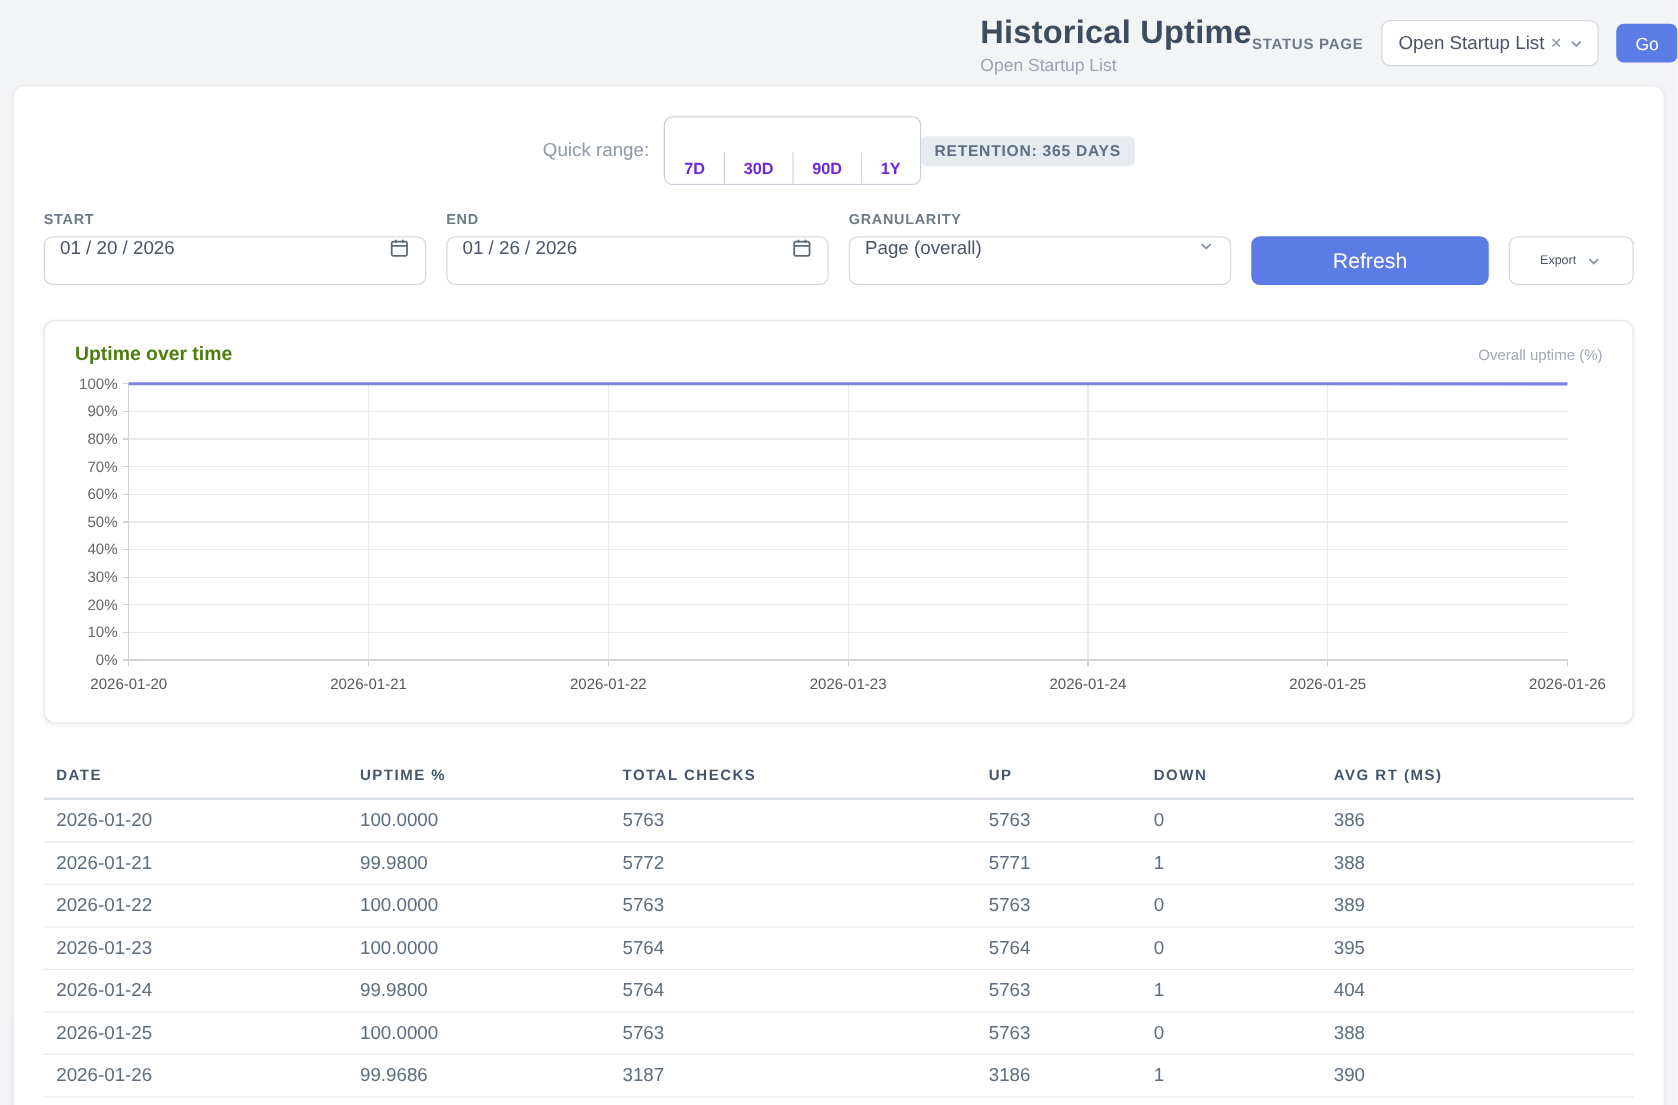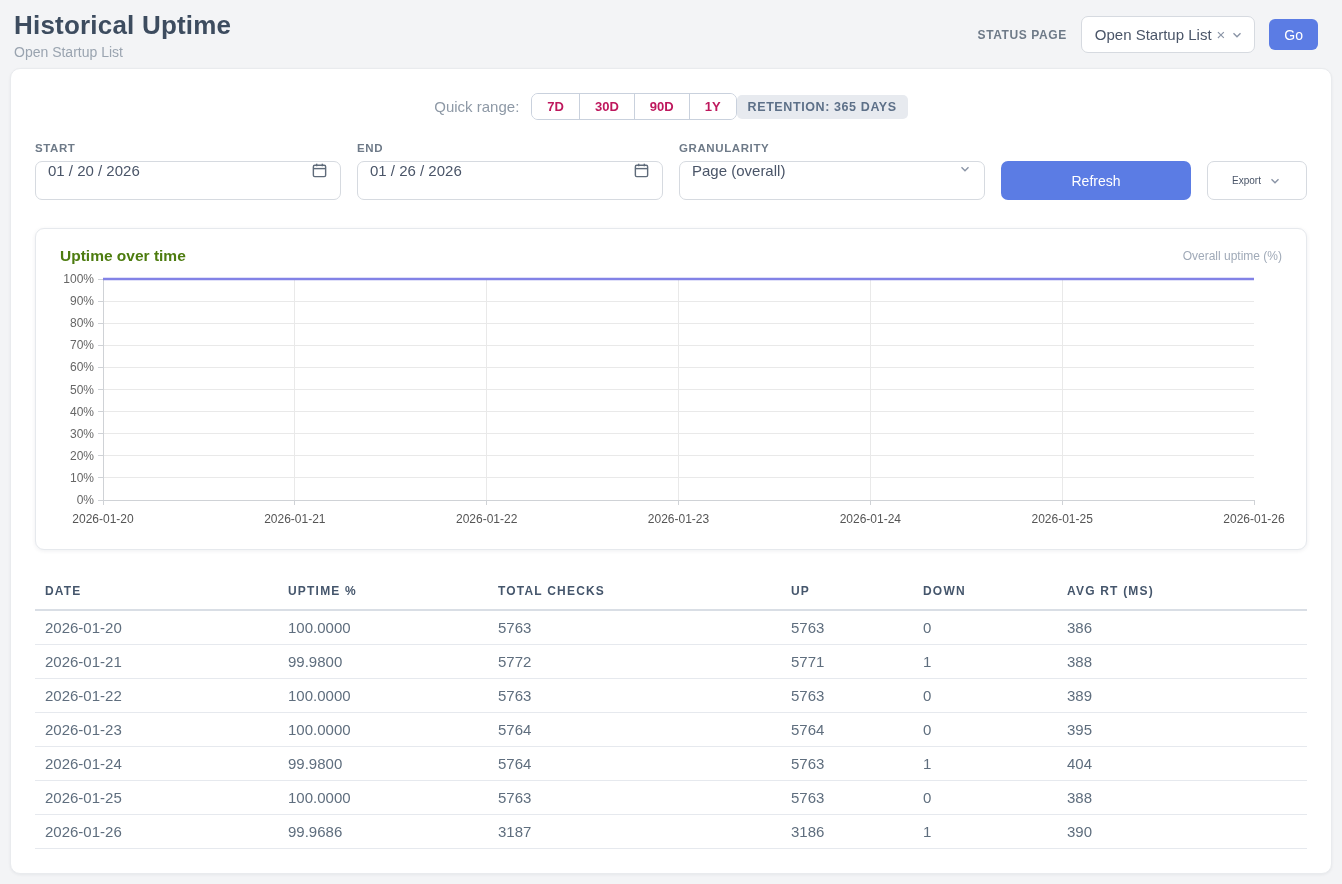--- a/index.html
+++ b/index.html
@@ -1,49 +1,49 @@
 <!DOCTYPE html>
 <html><head>
 <meta charset="utf-8">
 <style>
   * { margin:0; padding:0; box-sizing:border-box; }
   html,body { background:#f3f4f6; font-family:"Liberation Sans", sans-serif; }
   body { width:1342px; min-height:884px; color:#3d4c5f; }
 
   
-  .topbar { display:flex; justify-content:space-between; align-items:flex-start; padding:10px 24px 8px 14px; }
+  .topbar { display:flex; justify-content:flex-end; align-items:flex-start; padding:10px 0 8px 14px; }
   .page-title { font-size:26px; font-weight:700; color:#3d4c5f; letter-spacing:.2px; }
   .page-subtitle { font-size:14px; color:#9aa4b0; margin-top:3px; }
   .topbar-right { display:flex; align-items:center; gap:14px; margin-top:6px; }
   .statuspage-label { font-size:12px; font-weight:700; color:#6e7a88; letter-spacing:.6px; }
   .select-box { display:flex; align-items:center; background:#fff; border:1px solid #d6dae0; border-radius:7px; height:37px; padding:0 10px 0 13px; gap:4px; cursor:pointer; }
   .select-box .sel-text { font-size:15px; color:#4a5568; }
   .icon-x { font-size:15px; color:#8a94a6; line-height:1; padding:0 1px; cursor:pointer; }
   .chev { width:14px; height:14px; stroke:#8a94a6; fill:none; stroke-width:1.6; }
   .go-btn { background:#5b7ce4; color:#fff; font-size:14px; border:none; border-radius:6px; height:31px; padding:0 15px; cursor:pointer; }
 
   
   .main-card { background:#fff; border:1px solid #e9ebee; border-radius:10px; margin:0 10px; padding:24px; box-shadow:0 1px 3px rgba(20,30,50,.06); }
 
   .row-top { display:flex; justify-content:center; align-items:center; }
   .quick-wrap { display:flex; align-items:center; gap:12px; }
   .quick-label { font-size:15px; color:#8e99a6; }
   .seg-group { display:flex; border:1px solid #c9d1dd; border-radius:7px; overflow:hidden; background:#fff; }
-  .seg-btn { font-size:13px; font-weight:600; color:#be185d; background:#fff; border:none; border-right:1px solid #c9d1dd; padding:5px 15px; cursor:pointer; }
+  .seg-btn { font-size:13px; font-weight:600; color:#6d28d9; background:#fff; border:none; border-right:1px solid #c9d1dd; padding:5px 15px; cursor:pointer;margin-top:28px; }
   .seg-btn:last-child { border-right:none; }
   .badge { background:#e7eaef; color:#5d7088; font-size:12.5px; font-weight:600; letter-spacing:.6px; border-radius:5px; padding:5px 11px; }
 
   .form-row { display:flex; gap:16px; margin-top:22px; align-items:flex-end; }
   .field { display:flex; flex-direction:column; }
   .field-label { font-size:11.5px; font-weight:600; color:#6e7a88; letter-spacing:.6px; margin-bottom:7px; }
   .input { display:flex; align-items:flex-start; justify-content:space-between; height:39px; border:1px solid #d6dae0; border-radius:7px; background:#fff; padding:0 12px; font-size:15px; color:#4a5568; cursor:text; }
   .w306 { width:306px; }
   .cal-icon { width:17px; height:17px; stroke:#5f6b7a; fill:none; stroke-width:1.5; cursor:pointer; }
   .input.select { cursor:pointer; }
-  .refresh-btn { width:190px; height:39px; background:#5b7ce4; color:#fff; font-size:14px; border:none; border-radius:7px; cursor:pointer; }
+  .refresh-btn { width:190px; height:39px; background:#5b7ce4; color:#fff; font-size:17px; border:none; border-radius:7px; cursor:pointer; }
   .export-btn { flex:1; height:39px; background:#fff; color:#4a5568; font-size:10px; border:1px solid #d6dae0; border-radius:7px; cursor:pointer; display:flex; align-items:center; justify-content:center; gap:7px; }
 
   
   .chart-card { border:1px solid #e6e9ed; border-radius:9px; margin-top:28px; padding:18px 24px 14px 24px; box-shadow:0 1px 4px rgba(20,30,50,.07); background:#fff; }
   .chart-head { display:flex; justify-content:space-between; align-items:center; }
   .chart-title { font-size:15.5px; font-weight:700; color:#4d7c0f; }
   .chart-legend { font-size:12px; color:#a0aab8; }
   .chart-svg-wrap { margin-top:8px; }
 
   

